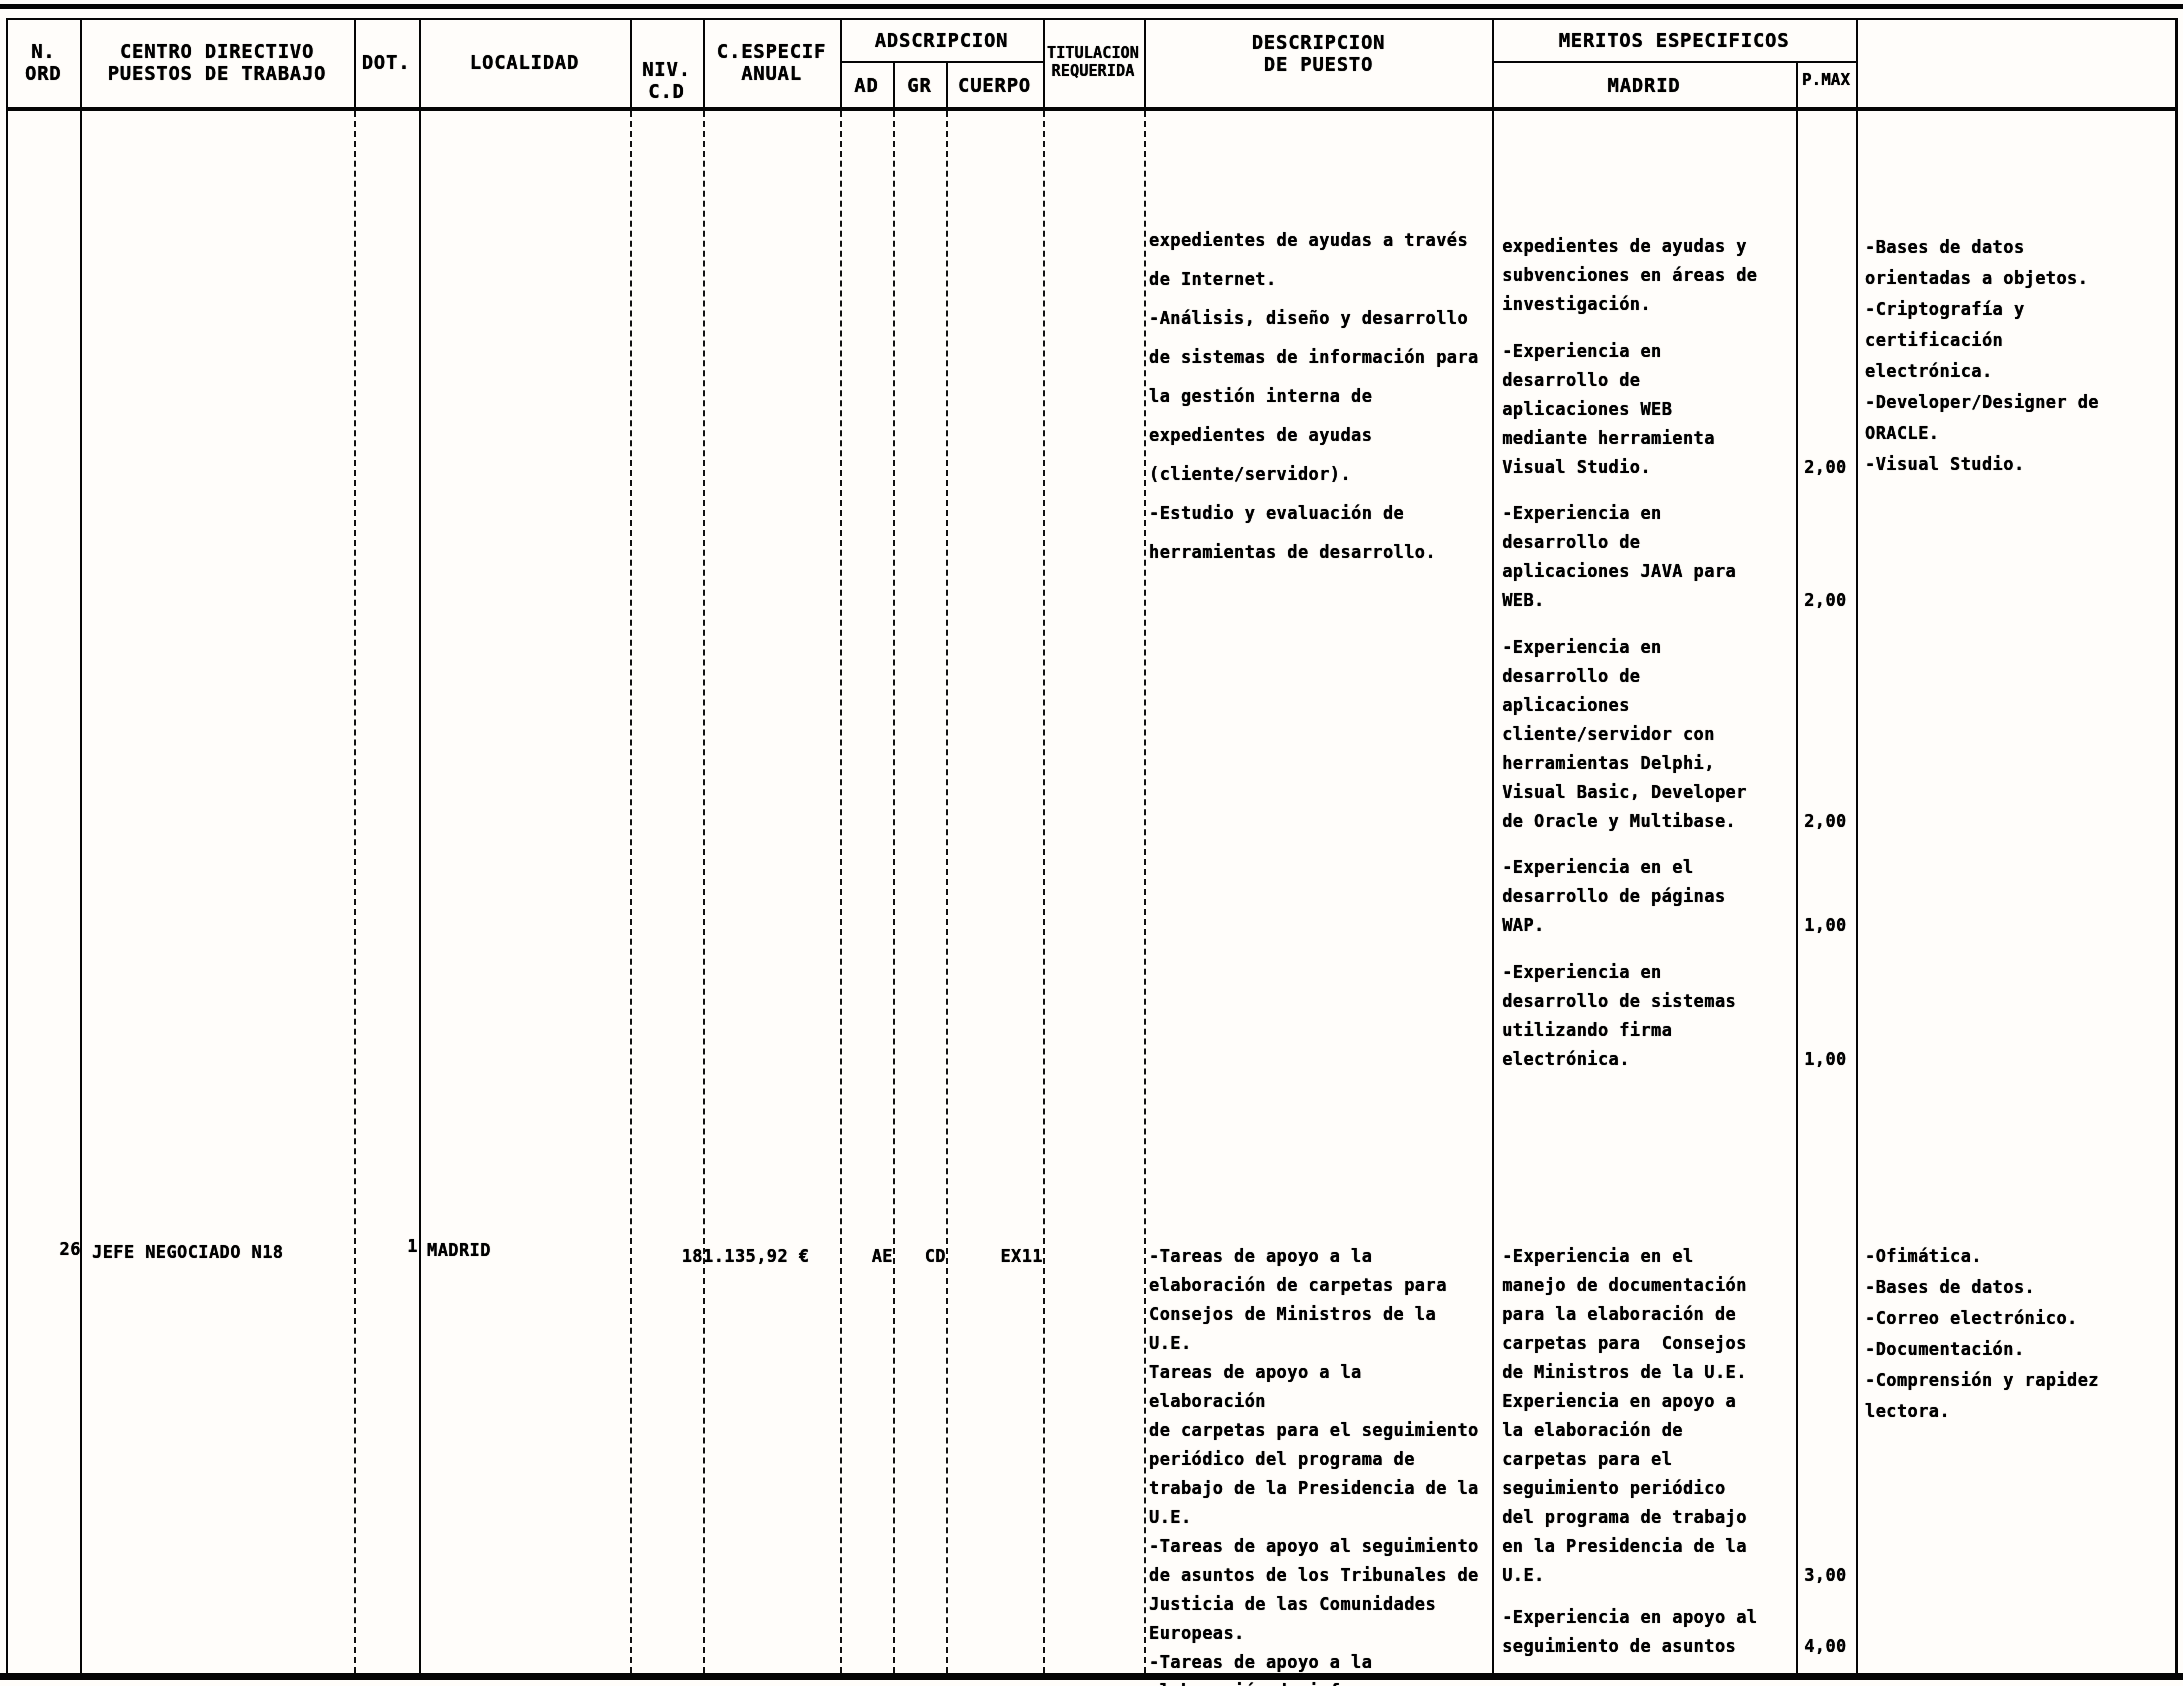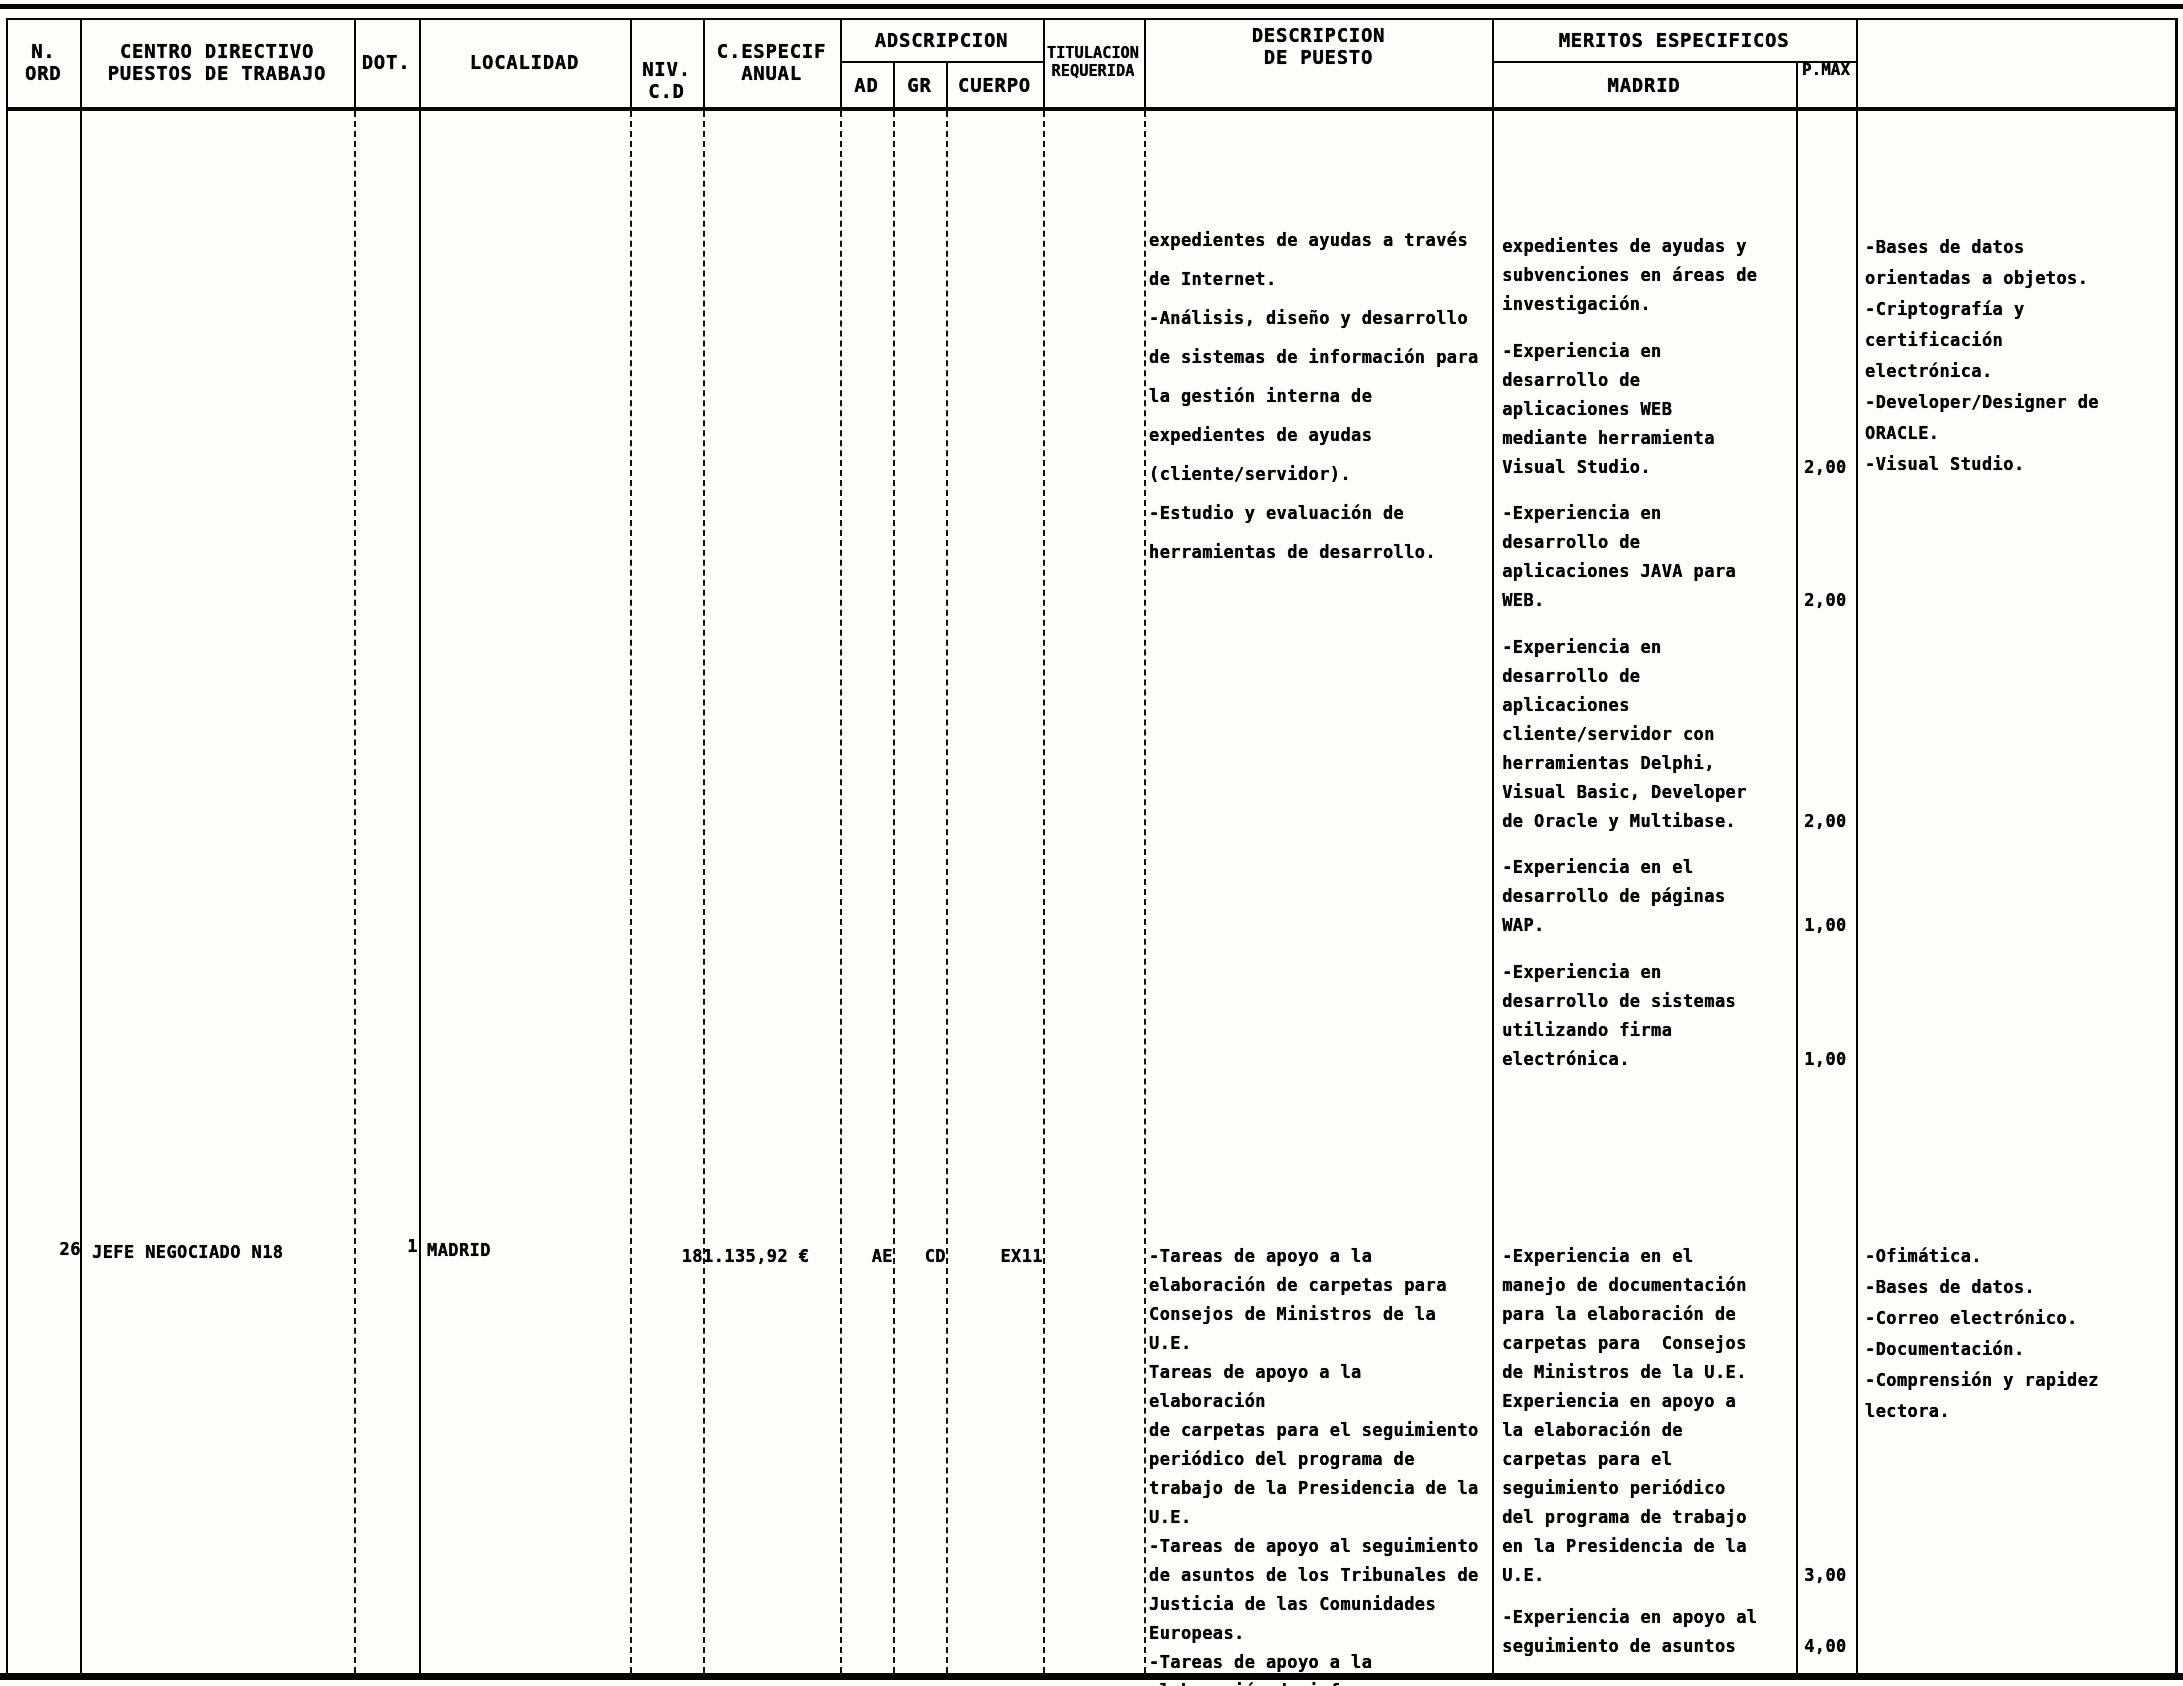--- a/index.html
+++ b/index.html
@@ -96,25 +96,25 @@
   <div class="hc" style="left:630px;top:35px;width:73px;height:89px">NIV.
 C.D</div>
   <div class="hc" style="left:703px;top:17.5px;width:137px;height:89px">C.ESPECIF
 ANUAL</div>
   <div class="hc" style="left:840px;top:17.5px;width:203px;height:44px">ADSCRIPCION</div>
   <div class="hc" style="left:840px;top:63px;width:53px;height:44px">AD</div>
   <div class="hc" style="left:893px;top:63px;width:53px;height:44px">GR</div>
   <div class="hc" style="left:946px;top:63px;width:97px;height:44px">CUERPO</div>
   <div class="hc hc-small" style="left:1043px;top:17.5px;width:100px;height:89px">TITULACION
 REQUERIDA</div>
-  <div class="hc" style="left:1144px;top:11px;width:349px;height:69px">DESCRIPCION
+  <div class="hc" style="left:1144px;top:18px;width:349px;height:69px">DESCRIPCION
 DE PUESTO</div>
   <div class="hc" style="left:1492px;top:17.5px;width:364px;height:44px">MERITOS ESPECIFICOS</div>
   <div class="hc" style="left:1492px;top:63px;width:304px;height:44px">MADRID</div>
-  <div class="hc hc-pmax" style="left:1796px;top:55px;width:60px;height:28px">P.MAX</div>
+  <div class="hc hc-pmax" style="left:1796px;top:65px;width:60px;height:28px">P.MAX</div>
 
   <div class="bt lh54" style="left:1149px;top:221px;width:338px">expedientes de ayudas a través
 de Internet.
 -Análisis, diseño y desarrollo
 de sistemas de información para
 la gestión interna de
 expedientes de ayudas
 (cliente/servidor).
 -Estudio y evaluación de
 herramientas de desarrollo.</div>

